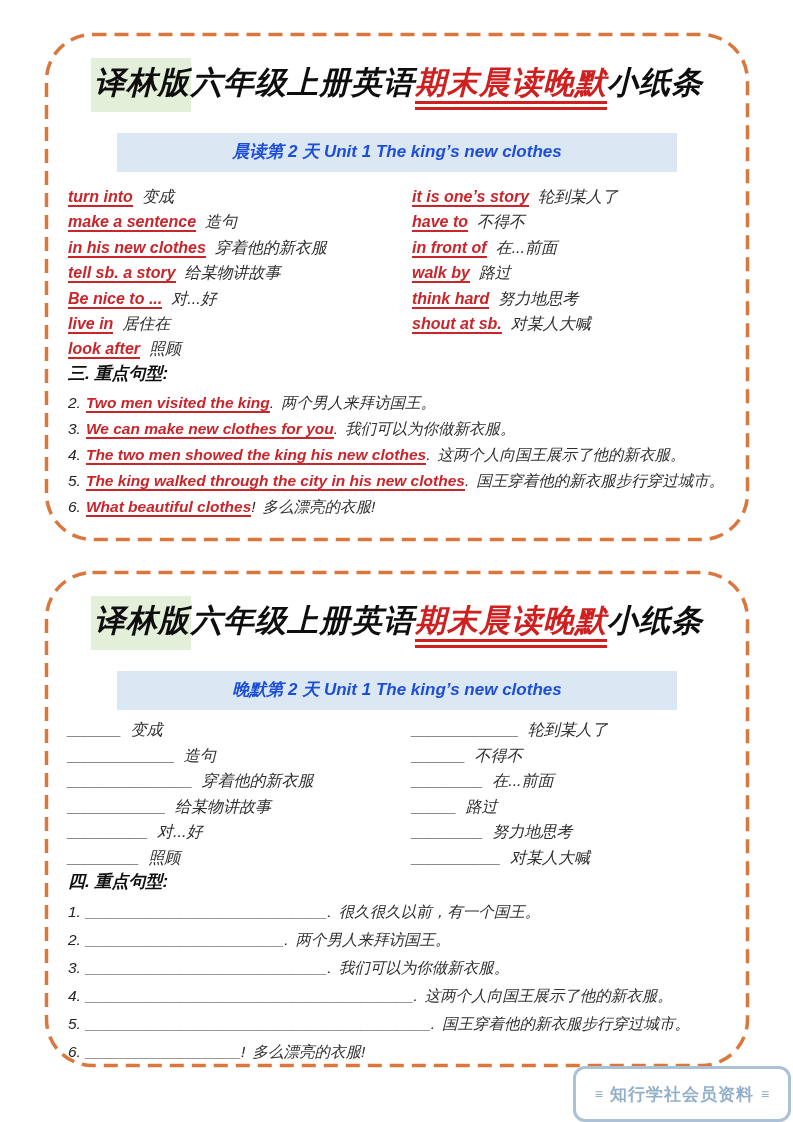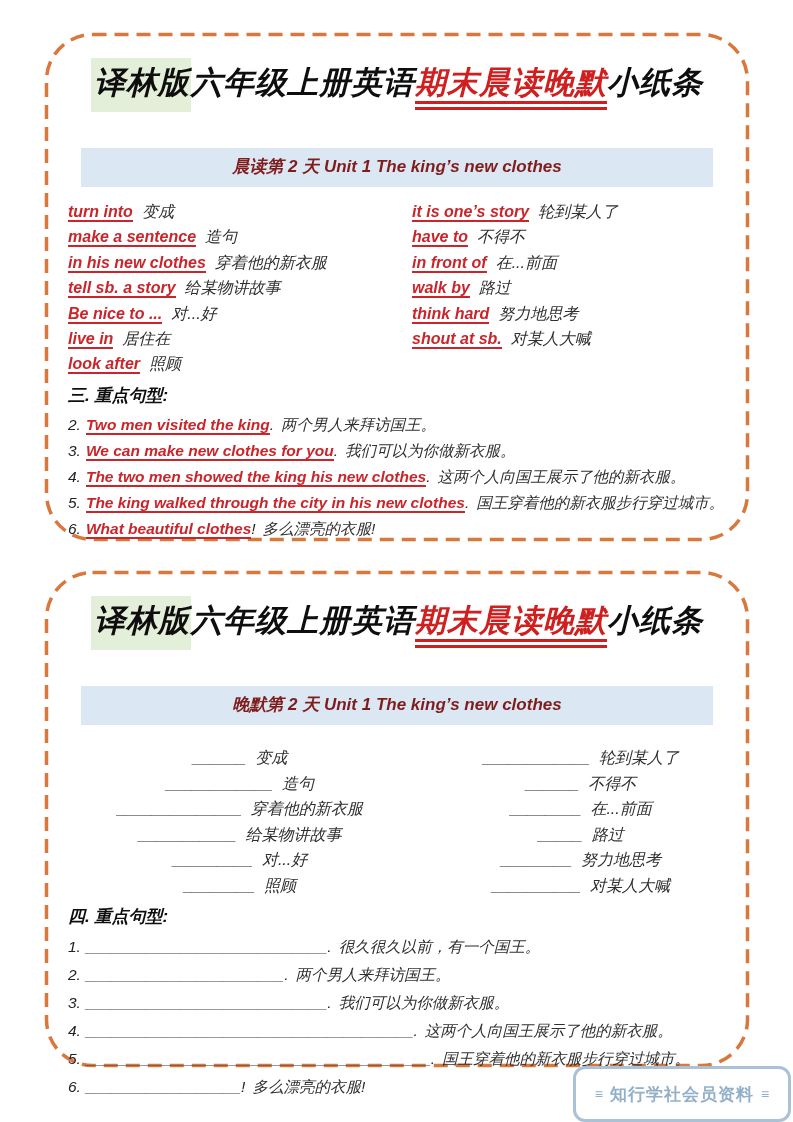--- a/index.html
+++ b/index.html
@@ -14,34 +14,34 @@
   .card-inner{position:relative;width:100%;height:100%;font-style:italic;}
 
   .card-title{
     text-align:center;font-size:31px;font-weight:bold;color:#0e0e0e;
     padding-top:26px;letter-spacing:1px;white-space:nowrap;
   }
   .hl-green{background:#e4efd9;display:inline-block;padding:4px 1px 8px 3px;}
   .t-red{color:#cf1f1f;border-bottom:9px double #cf1f1f;padding-bottom:1px;}
 
   .banner{
-    margin:36px auto 0 auto;width:632px;background:#dbe8f4;color:#7f1d1d;
+    margin:21px auto 0 auto;width:560px;background:#dbe8f4;color:#1d4ed8;
     text-align:center;font-size:17px;font-weight:bold;padding:7px 0 9px 0;
   }
 
   .vocab{display:flex;padding:12px 0 0 24px;}
   .vcol-left{width:344px;flex:none;}
   .vcol-right{flex:1;}
   .vrow{font-size:16px;line-height:25.4px;height:25.4px;white-space:nowrap;}
   .card-2 .vrow{line-height:25.5px;height:25.5px;}
   .ven{color:#c9252b;font-weight:bold;border-bottom:2px solid #c9252b;padding-bottom:0px;}
   .vcn{color:#2f2f2f;margin-left:9px;}
   .blank{color:#4a4a4a;font-weight:normal;letter-spacing:0;}
 
-  .sec-head{font-size:17px;font-weight:bold;color:#0e0e0e;padding-left:24px;margin-top:7px;}
+  .sec-head{font-size:17px;font-weight:bold;color:#0e0e0e;padding-left:24px;}
 
   .sents{padding:5px 6px 0 24px;}
   .srow{font-size:15.5px;line-height:26px;white-space:nowrap;}
   .card-2 .srow{line-height:28px;}
   .snum{color:#222;margin-right:5px;}
   .sen{color:#c9252b;font-weight:bold;border-bottom:2px solid #c9252b;}
   .spunct{color:#222;}
   .scn{color:#2f2f2f;margin-left:7px;}
 
   .watermark{
@@ -100,21 +100,21 @@
 
   <div class="card card-2">
     <svg class="card-border" width="706" height="498" viewBox="0 0 706 498">
       <rect x="2.5" y="2.5" width="701" height="493" rx="46" fill="none" stroke="#d9773c" stroke-width="3.5" stroke-dasharray="14 8"></rect>
     </svg>
     <div class="card-inner">
       <div class="card-title"><span class="hl-green">译林版</span><span>六年级上册英语</span><span class="t-red">期末晨读晚默</span><span>小纸条</span></div>
 
       <div class="banner">晚默第 2 天 Unit 1 The king’s new clothes</div>
 
-      <div class="vocab" style="padding-top:20px;text-align:center;">
+      <div class="vocab" style="padding-top:7px;">
         <div class="vcol-left">
           <div class="vrow"><span class="blank">______</span><span class="vcn">变成</span></div>
           <div class="vrow"><span class="blank">____________</span><span class="vcn">造句</span></div>
           <div class="vrow"><span class="blank">______________</span><span class="vcn">穿着他的新衣服</span></div>
           <div class="vrow"><span class="blank">___________</span><span class="vcn">给某物讲故事</span></div>
           <div class="vrow"><span class="blank">_________</span><span class="vcn">对...好</span></div>
           <div class="vrow"><span class="blank">________</span><span class="vcn">照顾</span></div>
         </div>
         <div class="vcol-right">
           <div class="vrow"><span class="blank">____________</span><span class="vcn">轮到某人了</span></div>

